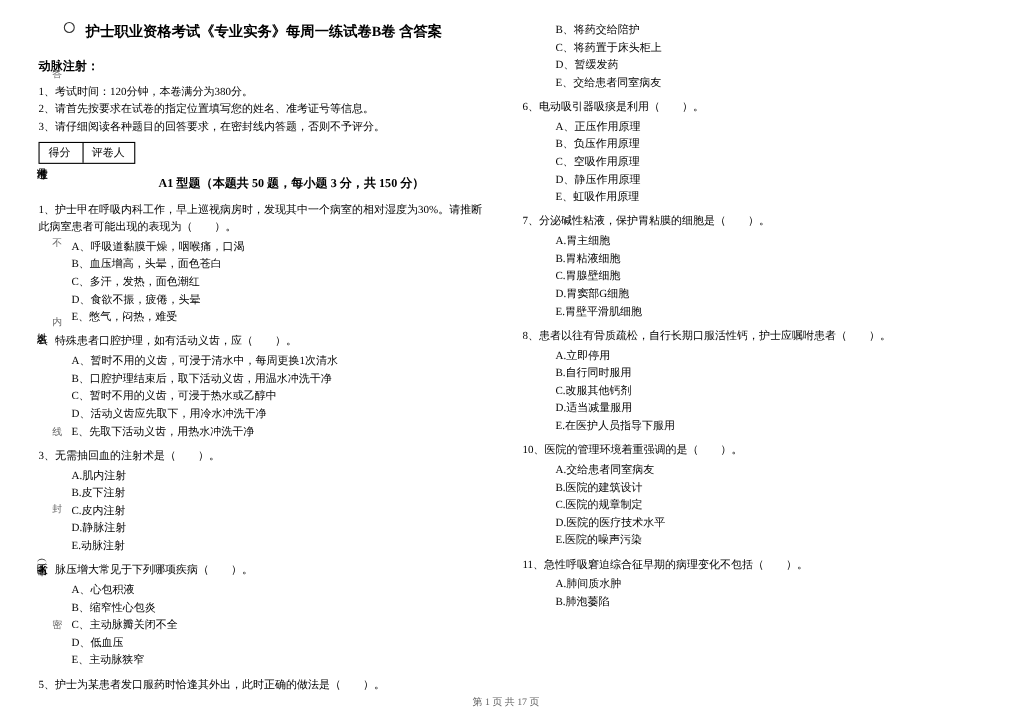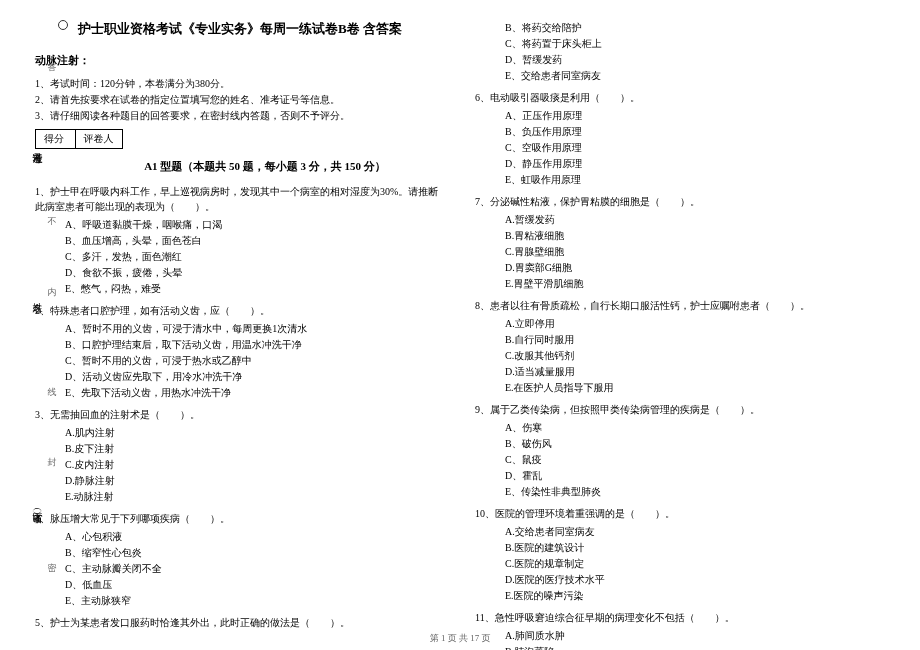--- a/index.html
+++ b/index.html
@@ -219,49 +219,39 @@
           <div class="option">B、负压作用原理</div>
           <div class="option">C、空吸作用原理</div>
           <div class="option">D、静压作用原理</div>
           <div class="option">E、虹吸作用原理</div>
         </div>
       </div>
 
       <div>
         <div class="question">7、分泌碱性粘液，保护胃粘膜的细胞是（　　）。</div>
         <div class="options">
-          <div class="option">A.暂缓发药</div>
+          <div class="option">A.胃主细胞</div>
           <div class="option">B.胃粘液细胞</div>
           <div class="option">C.胃腺壁细胞</div>
           <div class="option">D.胃窦部G细胞</div>
           <div class="option">E.胃壁平滑肌细胞</div>
         </div>
       </div>
 
       <div>
         <div class="question">8、患者以往有骨质疏松，自行长期口服活性钙，护士应嘱咐患者（　　）。</div>
         <div class="options">
           <div class="option">A.立即停用</div>
           <div class="option">B.自行同时服用</div>
           <div class="option">C.改服其他钙剂</div>
           <div class="option">D.适当减量服用</div>
           <div class="option">E.在医护人员指导下服用</div>
         </div>
       </div>
 
-      <div>
-        <div class="question">9、属于乙类传染病，但按照甲类传染病管理的疾病是（　　）。</div>
-        <div class="options">
-          <div class="option">A、伤寒</div>
-          <div class="option">B、破伤风</div>
-          <div class="option">C、鼠疫</div>
-          <div class="option">D、霍乱</div>
-          <div class="option">E、传染性非典型肺炎</div>
-        </div>
-      </div>
 
       <div>
         <div class="question">10、医院的管理环境着重强调的是（　　）。</div>
         <div class="options">
           <div class="option">A.交给患者同室病友</div>
           <div class="option">B.医院的建筑设计</div>
           <div class="option">C.医院的规章制定</div>
           <div class="option">D.医院的医疗技术水平</div>
           <div class="option">E.医院的噪声污染</div>
         </div>

